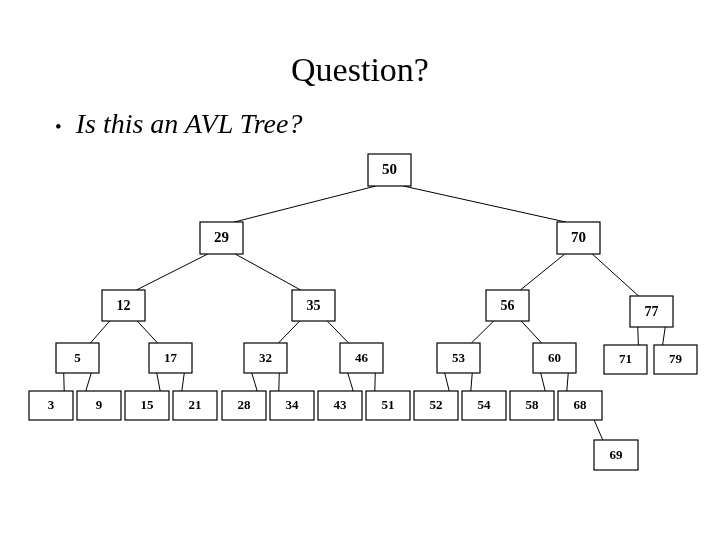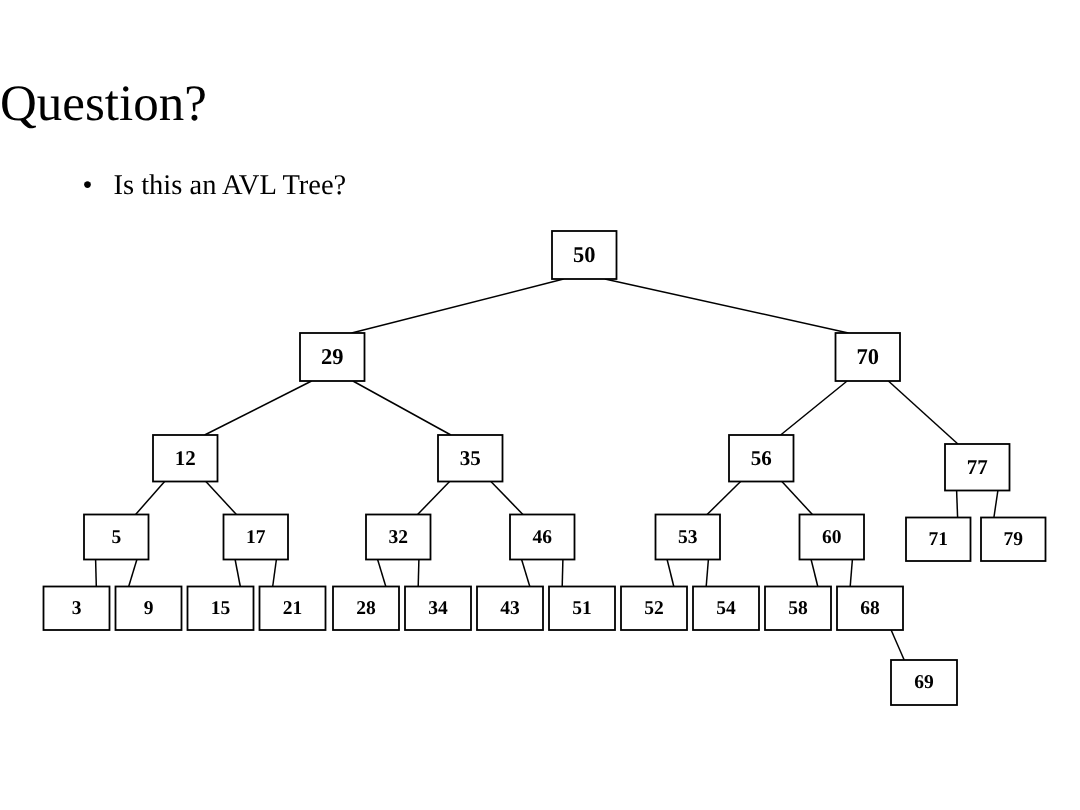--- a/index.html
+++ b/index.html
@@ -20,21 +20,21 @@
     left: 0; top: 0;
     width: 720px;
     height: 540px;
     background: #ffffff;
   }
   #slide-title {
     position: absolute;
     left: 0;
     top: 50px;
     width: 720px;
-    text-align: left;
+    text-align: center;
     font-family: "Liberation Serif", "DejaVu Serif", serif;
     font-size: 34px;
     line-height: 40px;
     font-weight: normal;
     color: #000000;
     letter-spacing: 0px;
   }
   #bullet-row {
     position: absolute;
     left: 55px;
@@ -43,22 +43,23 @@
     align-items: baseline;
     font-size: 25px;
     line-height: 32px;
   }
   #bullet-marker {
     font-size: 19px;
     line-height: 32px;
     margin-right: 14px;
   }
   #bullet-text {
-    font-size: 19px;
+    font-size: 28px;
     white-space: nowrap;
+    font-style: italic;
   }
   #tree-svg {
     position: absolute;
     left: 0;
     top: 0;
     width: 720px;
     height: 540px;
   }
   .node-rect {
     fill: #ffffff;

